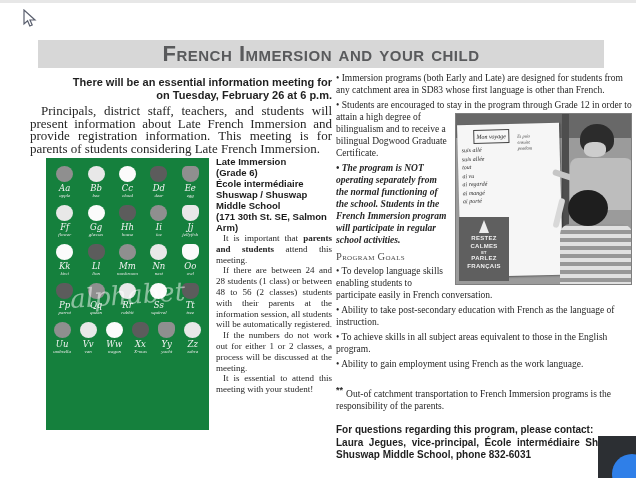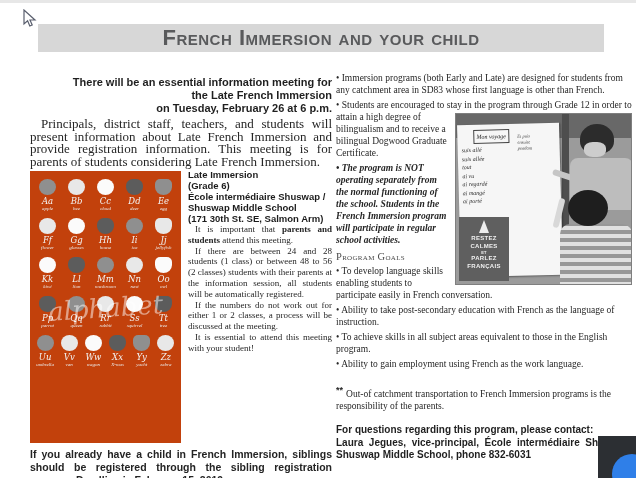--- a/index.html
+++ b/index.html
@@ -8,36 +8,36 @@
     width:636px; height:478px; position:relative; overflow:hidden;
     background:#ffffff; font-family:"Liberation Serif", serif; color:#262626;
   }
   .top-strip { position:absolute; top:0; left:0; width:636px; height:3px; background:#e7e7e7; }
 
   
   .cursor { position:absolute; left:22px; top:9px; z-index:50; }
 
   
   .title-bar {
-    position:absolute; left:38px; top:24px; width:566px; height:28px;
+    position:absolute; left:38px; top:40px; width:566px; height:28px;
     background:#d7d7d7; display:flex; align-items:center; justify-content:center;
   }
   .title-bar .title {
     font-family:"Liberation Sans", sans-serif; font-weight:bold; font-variant:small-caps;
     font-size:22px; letter-spacing:.5px; color:#595a5c; white-space:nowrap;
   }
 
   
   .col-left { position:absolute; left:30px; top:76px; width:302px; }
   .meeting-heading { text-align:right; font-family:"Liberation Sans", sans-serif; font-weight:bold; font-size:11px; line-height:13px; color:#1f1f1f; }
   .intro { font-size:13px; line-height:12.5px; text-align:justify; text-indent:11px; margin:3px 0 1px; }
 
   .poster {
-    float:left; width:151px; height:272px; margin:2px 7px 2px 0;
-    background:#c2410c; position:relative; overflow:hidden; padding:5px 3px 2px;
+    float:left; width:163px; height:272px; margin:2px 7px 2px 16px;
+    background:#15803d; position:relative; overflow:hidden; padding:5px 3px 2px;
   }
   .poster-grid { display:flex; flex-wrap:wrap; }
   .cell { width:20%; text-align:center; margin-bottom:3px; }
   .cell:nth-of-type(n+21) { width:16.66%; }
   .fig { width:17px; height:16px; margin:3px auto 2px; border-radius:50%; background:#8f8f8f; }
   .cell:nth-of-type(4n+2) .fig { background:#e8e8e8; }
   .cell:nth-of-type(4n+3) .fig { background:#fbfbfb; }
   .cell:nth-of-type(4n) .fig { background:#5c5c5c; border-radius:45% 45% 55% 55%; }
   .cell:nth-of-type(5n) .fig { border-radius:30% 30% 50% 50%; }
   .ltr { font-style:italic; font-size:8.5px; line-height:9px; color:#f4f4f4; font-family:"DejaVu Serif", serif; }
@@ -113,21 +113,20 @@
   </svg>
 </div>
 
 <div class="title-bar">
   <div class="title">French Immersion and your child</div>
 </div>
 
 <div class="col-left">
   <div class="meeting-heading">
     <div>There will be an essential information meeting for</div>
-    <div>the Late French Immersion</div>
     <div>on Tuesday, February 26 at 6 p.m.</div>
   </div>
   <div class="intro">Principals, district staff, teachers, and students will present information about Late French Immersion and provide registration information. This meeting is for parents of students considering Late French Immersion.</div>
 
   <div class="poster">
     <div class="poster-grid">
 
         <div class="cell">
           <div class="fig"></div>
           <div class="ltr">Aa</div>
@@ -291,21 +290,20 @@
     <div>Late Immersion</div>
     <div>(Grade 6)</div>
     <div>École intermédiaire Shuswap / Shuswap Middle School</div>
     <div>(171 30th St. SE, Salmon Arm)</div>
   </div>
   <div class="mid-p"><span>It is important that </span><b>parents and students</b><span> attend this meeting.</span></div>
   <div class="mid-p">If there are between 24 and 28 students (1 class) or between 48 to 56 (2 classes) students with their parents at the information session, all students will be automatically registered.</div>
   <div class="mid-p">If the numbers do not work out for either 1 or 2 classes, a process will be discussed at the meeting.</div>
   <div class="mid-p">It is essential to attend this meeting with your student!</div>
 
-  <div class="sibling-note">If you already have a child in French Immersion, siblings should be registered through the sibling registration process. Deadline is February 15, 2019.</div>
 </div>
 
 <div class="col-right">
   <div class="p b">Immersion programs (both Early and Late) are designed for students from any catchment area in SD83 whose first language is other than French.</div>
 
   <div class="p b">
     <span>Students are encouraged to stay in the program through Grade 12 in</span>
 
     <div class="photo">
       <div class="ph-topband"></div>

